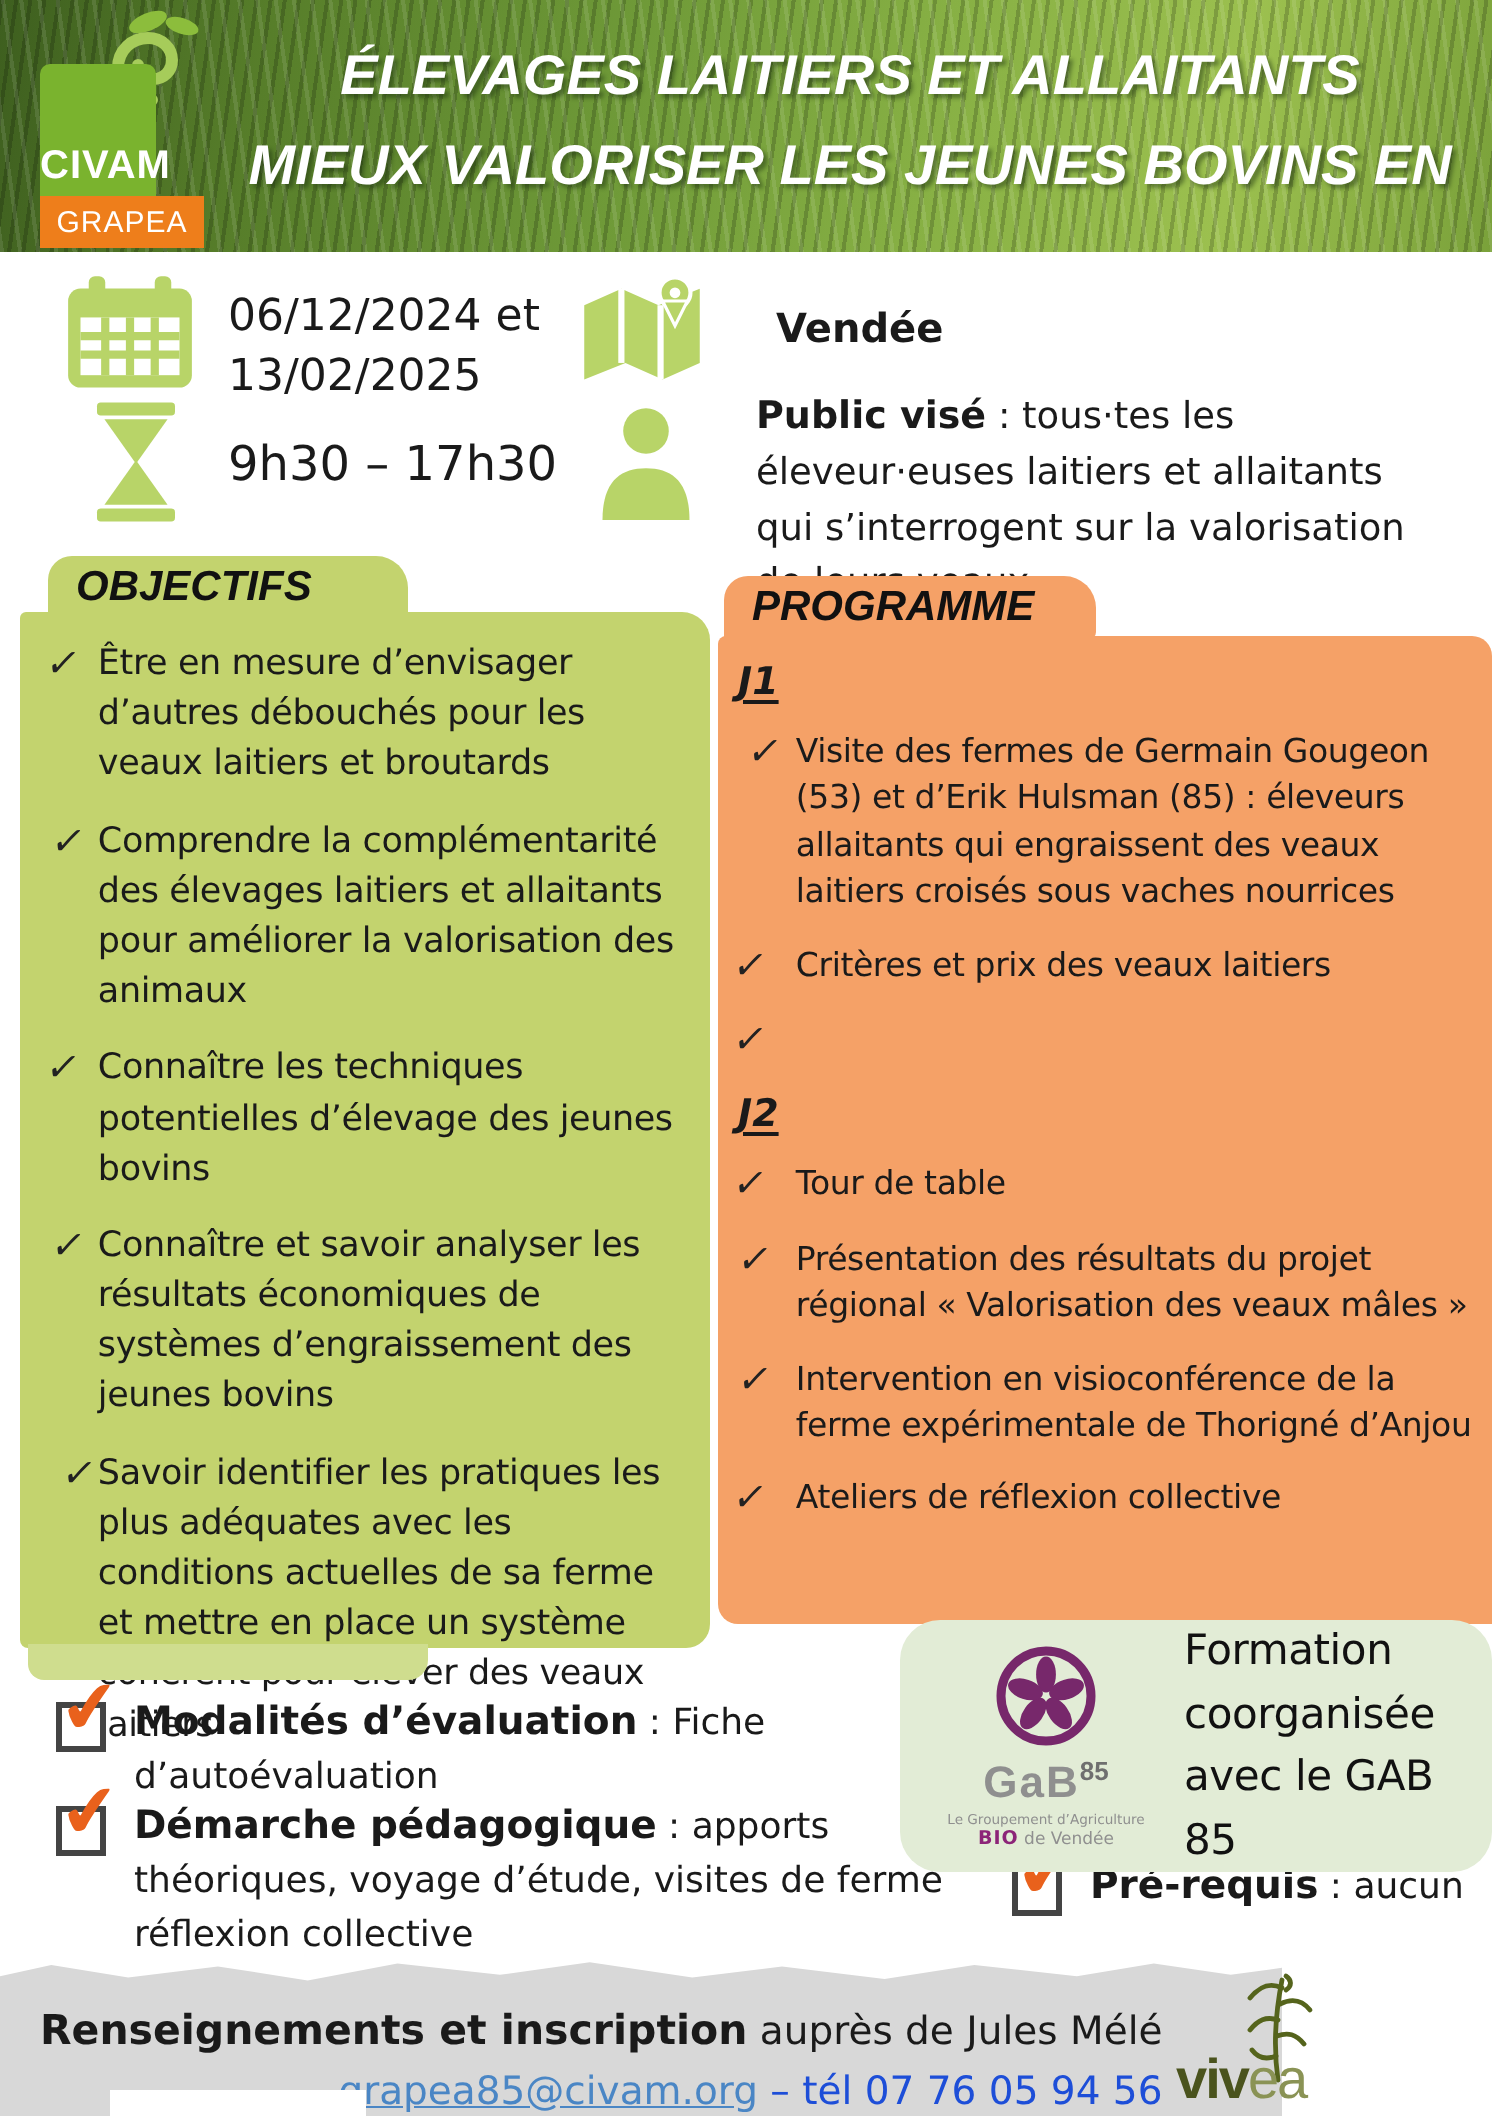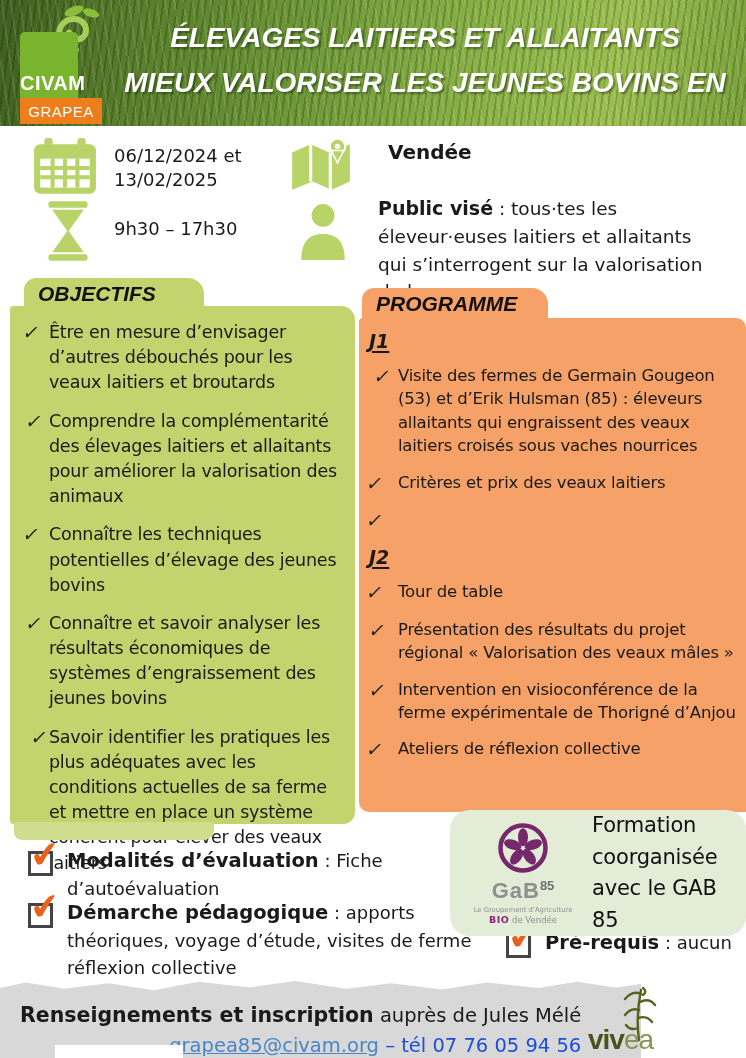--- a/index.html
+++ b/index.html
@@ -18,23 +18,23 @@
   .logo-orange{position:absolute;left:20px;top:98px;width:82px;height:26px;background:#ee7e1b;
     display:flex;align-items:center;justify-content:center;color:#fff;
     font-family:"Liberation Sans",sans-serif;font-size:15px;font-weight:500;letter-spacing:.5px;}
   .logo-spiral{position:absolute;left:46px;top:2px;width:62px;height:52px;}
   .title{position:absolute;left:108px;right:4px;top:16px;text-align:center;color:#fff;
     font-family:"Liberation Sans",sans-serif;font-weight:bold;font-style:italic;
     font-size:28px;line-height:1.6;text-shadow:2px 2px 2px rgba(20,40,10,.45);}
 
   
   .icn{position:absolute;}
-  .dates{position:absolute;left:114px;top:144px;font-size:18px;line-height:1.35;}
-  .hours{position:absolute;left:114px;top:218px;font-size:18px;}
-  .loc{position:absolute;left:388px;top:140px;font-size:20px;font-weight:bold;}
+  .dates{position:absolute;left:114px;top:144px;font-size:22px;line-height:1.35;}
+  .hours{position:absolute;left:114px;top:218px;font-size:24px;}
+  .loc{position:absolute;left:388px;top:152px;font-size:20px;font-weight:bold;}
   .public{position:absolute;left:378px;top:194px;width:336px;font-size:18.5px;line-height:1.5;}
   .public b{font-size:19px;}
 
   
   .tab{position:absolute;display:flex;align-items:center;padding-left:14px;
     font-family:"Liberation Sans",sans-serif;font-weight:bold;font-style:italic;font-size:21px;color:#111;}
   .obj-tab{left:24px;top:278px;width:166px;height:32px;background:#c3d36e;border-radius:12px 16px 4px 0;}
   .obj-box{position:absolute;left:10px;top:306px;width:345px;height:518px;background:#c3d36e;
     border-radius:3px 14px 12px 4px;padding:14px 10px 0 8px;box-sizing:border-box;}
   .obj-box::after{content:"";position:absolute;left:4px;bottom:-16px;width:58%;height:18px;

